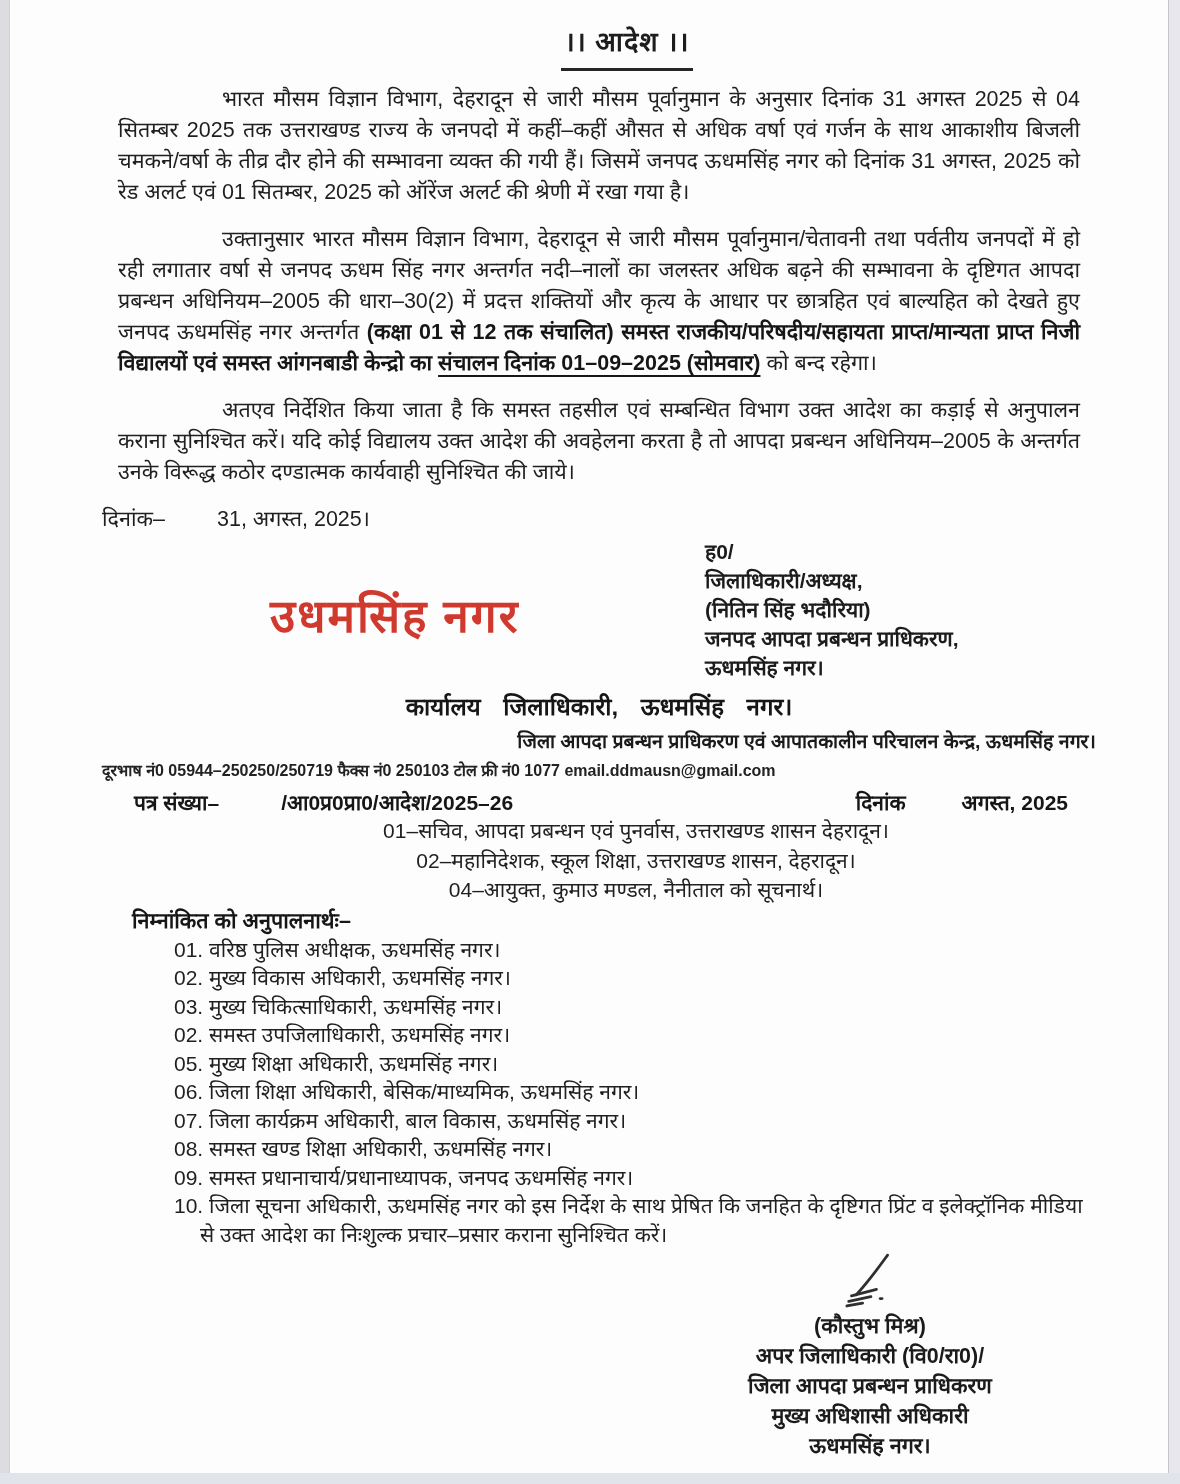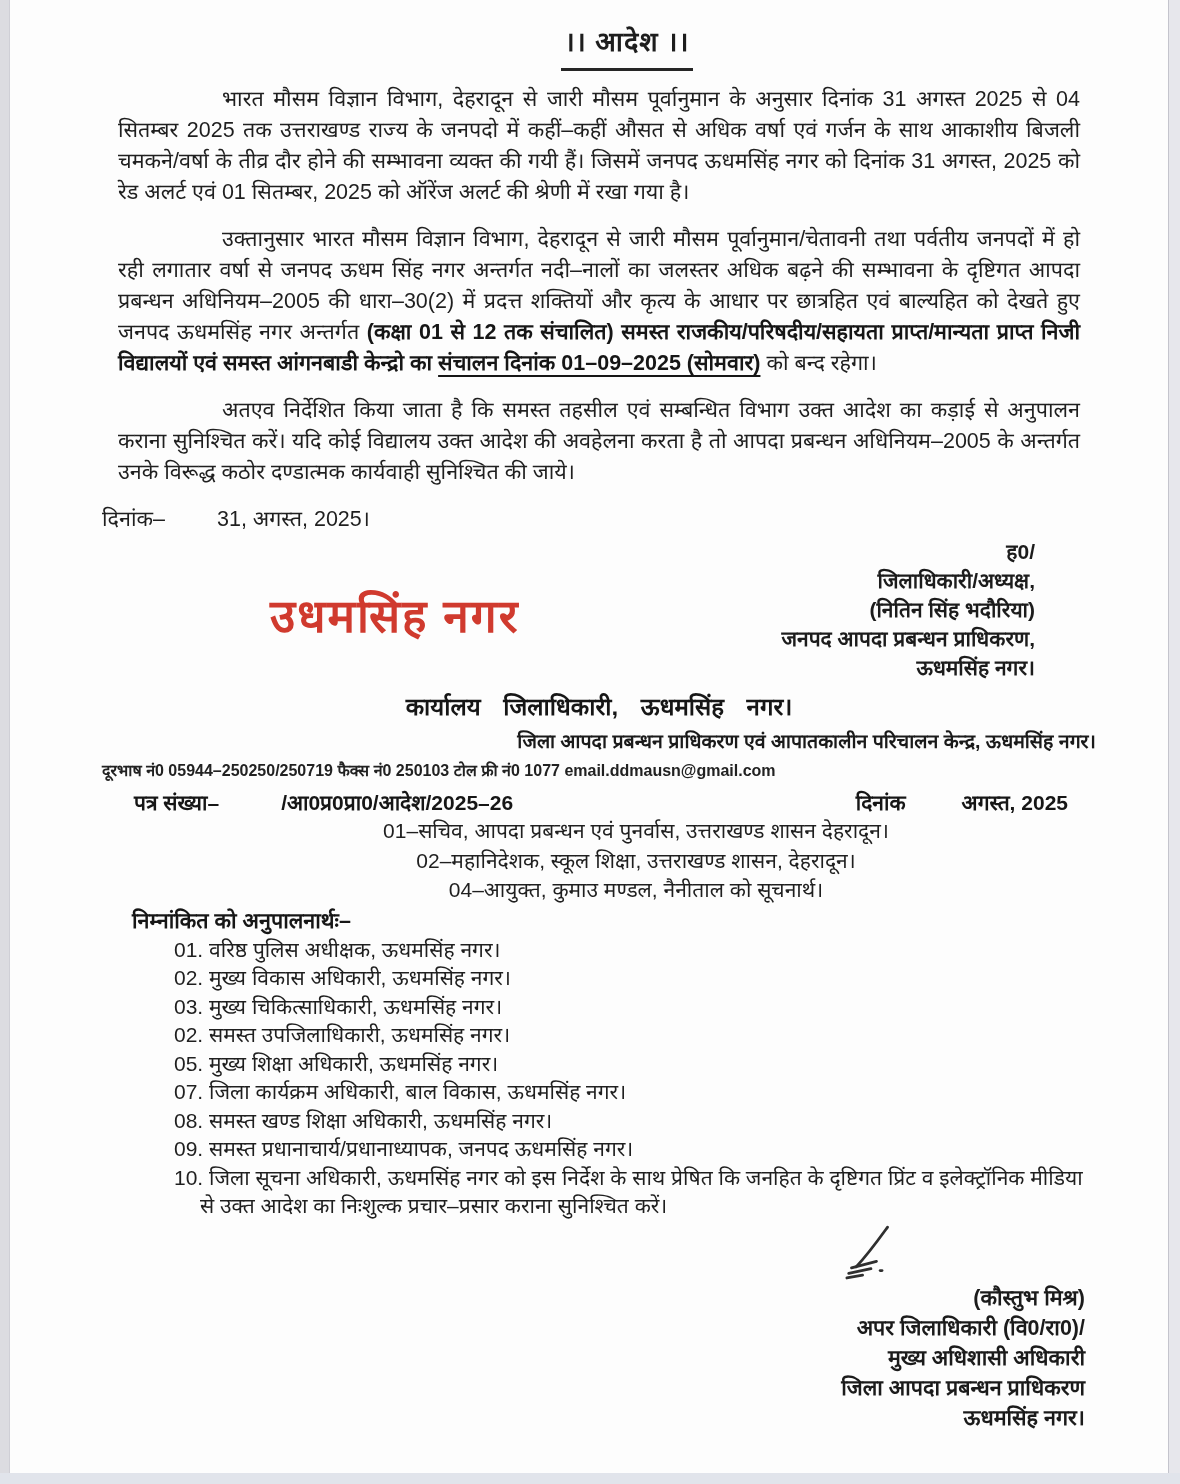--- a/index.html
+++ b/index.html
@@ -22,21 +22,21 @@
   .para{margin:16px;font-size:21.5px;line-height:31px;text-align:justify;
     text-indent:104px;color:#1f1f1f;}
   .para.first{margin-top:13px;}
   .bold{font-weight:bold;color:#161616;}
   .u{text-decoration:underline;text-underline-offset:5px;text-decoration-thickness:2px;}
 
   .date-line{font-size:21.5px;line-height:31px;color:#1f1f1f;margin-top:1px;}
   .date-line .gap{display:inline-block;width:52px;}
 
   .stamp-row{position:relative;height:150px;}
-  .sig-top{position:absolute;left:603px;top:2px;width:330px;text-align:right;
+  .sig-top{position:absolute;left:603px;top:2px;width:330px;text-align:left;
     font-size:21px;font-weight:600;line-height:29px;color:#1c1c1c;}
   .stamp{position:absolute;left:168px;top:48px;font-size:46px;font-weight:bold;
     color:#d03a2e;letter-spacing:2px;white-space:nowrap;}
 
   .office1{text-align:center;font-size:24px;font-weight:bold;word-spacing:16px;
     margin-top:4px;color:#161616;}
   .office2{text-align:right;font-size:19.5px;font-weight:bold;margin-top:5px;color:#1a1a1a;}
   .office3{text-align:left;font-size:16px;font-weight:bold;margin-top:5px;color:#222;}
 
   .letter-row{display:flex;align-items:baseline;font-size:21px;font-weight:bold;
@@ -45,21 +45,21 @@
   .letter-row .spacer{flex:1;}
   .letter-row .date-value{margin-left:56px;margin-right:28px;}
 
   .section{margin-left:30px;}
   .copy-heading{font-size:21px;font-weight:bold;line-height:29px;color:#161616;}
   .copy-item{font-size:21px;line-height:29.5px;margin-left:44px;color:#1f1f1f;text-align:center;}
   .comp-heading{font-size:21.5px;font-weight:bold;line-height:30px;margin-top:1px;color:#161616;}
   .comp-item{font-size:21px;line-height:28.5px;margin-left:42px;
     padding-left:26px;text-indent:-26px;color:#1f1f1f;}
 
-  .sig-bottom{width:430px;margin:4px 11px 0 553px;text-align:right;
+  .sig-bottom{width:430px;margin:4px 11px 0 553px;text-align:center;
     font-size:21.5px;font-weight:600;line-height:30px;color:#1b1b1b;}
   .scribble{display:block;margin:0 auto 2px auto;}
 </style>
 </head>
 <body>
 
 <div class="page">
   <div class="edge-left"></div>
   <div class="edge-right"></div>
 
@@ -111,39 +111,40 @@
       <div class="copy-item">04–आयुक्त, कुमाउ मण्डल, नैनीताल को सूचनार्थ।</div>
     </div>
 
     <div class="section">
       <div class="comp-heading">निम्नांकित को अनुपालनार्थः–</div>
       <div class="comp-item">01. वरिष्ठ पुलिस अधीक्षक, ऊधमसिंह नगर।</div>
       <div class="comp-item">02. मुख्य विकास अधिकारी, ऊधमसिंह नगर।</div>
       <div class="comp-item">03. मुख्य चिकित्साधिकारी, ऊधमसिंह नगर।</div>
       <div class="comp-item">02. समस्त उपजिलाधिकारी, ऊधमसिंह नगर।</div>
       <div class="comp-item">05. मुख्य शिक्षा अधिकारी, ऊधमसिंह नगर।</div>
+      <div class="comp-item">06. जिला शिक्षा अधिकारी, बेसिक/माध्यमिक, ऊधमसिंह नगर।</div>
       <div class="comp-item">07. जिला कार्यक्रम अधिकारी, बाल विकास, ऊधमसिंह नगर।</div>
       <div class="comp-item">08. समस्त खण्ड शिक्षा अधिकारी, ऊधमसिंह नगर।</div>
       <div class="comp-item">09. समस्त प्रधानाचार्य/प्रधानाध्यापक, जनपद ऊधमसिंह नगर।</div>
       <div class="comp-item">10. जिला सूचना अधिकारी, ऊधमसिंह नगर को इस निर्देश के साथ प्रेषित कि जनहित के दृष्टिगत प्रिंट व इलेक्ट्रॉनिक मीडिया से उक्त आदेश का निःशुल्क प्रचार–प्रसार कराना सुनिश्चित करें।</div>
     </div>
 
     <div class="sig-bottom">
       <svg class="scribble" width="74" height="56" viewBox="0 0 80 60" aria-hidden="true">
         <g fill="none" stroke="#2f2f2f" stroke-width="3" stroke-linecap="round">
           <path d="M59 2 C 51 13, 39 30, 25 45"></path>
           <path d="M20 46 l 27 -7"></path>
           <path d="M17 52 l 24 -5"></path>
           <path d="M15 57 l 17 -3"></path>
           <path d="M51 49 l 2 0"></path>
         </g>
       </svg>
       <div>(कौस्तुभ मिश्र)</div>
       <div>अपर जिलाधिकारी (वि0/रा0)/</div>
+      <div>जिला आपदा प्रबन्धन प्राधिकरण</div>
       <div>मुख्य अधिशासी अधिकारी</div>
-      <div>जिला आपदा प्रबन्धन प्राधिकरण</div>
       <div>ऊधमसिंह नगर।</div>
     </div>
 
   </div>
 
   <div class="edge-bottom"></div>
 </div>
 
 </body></html>

